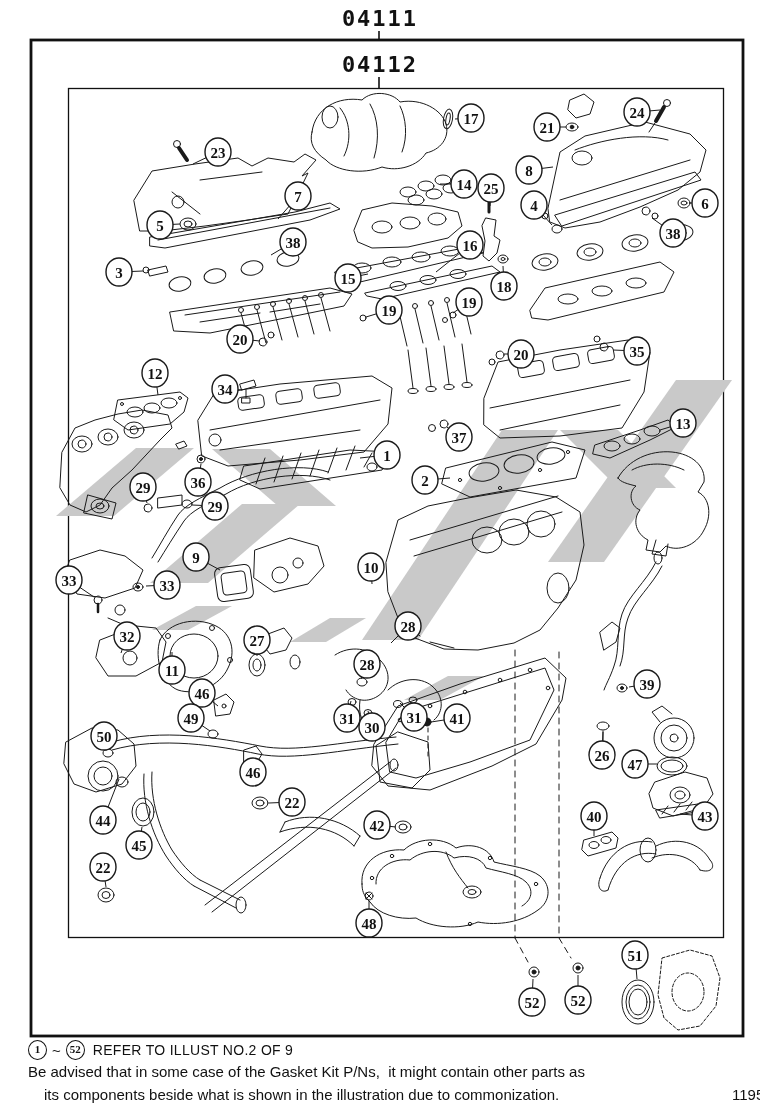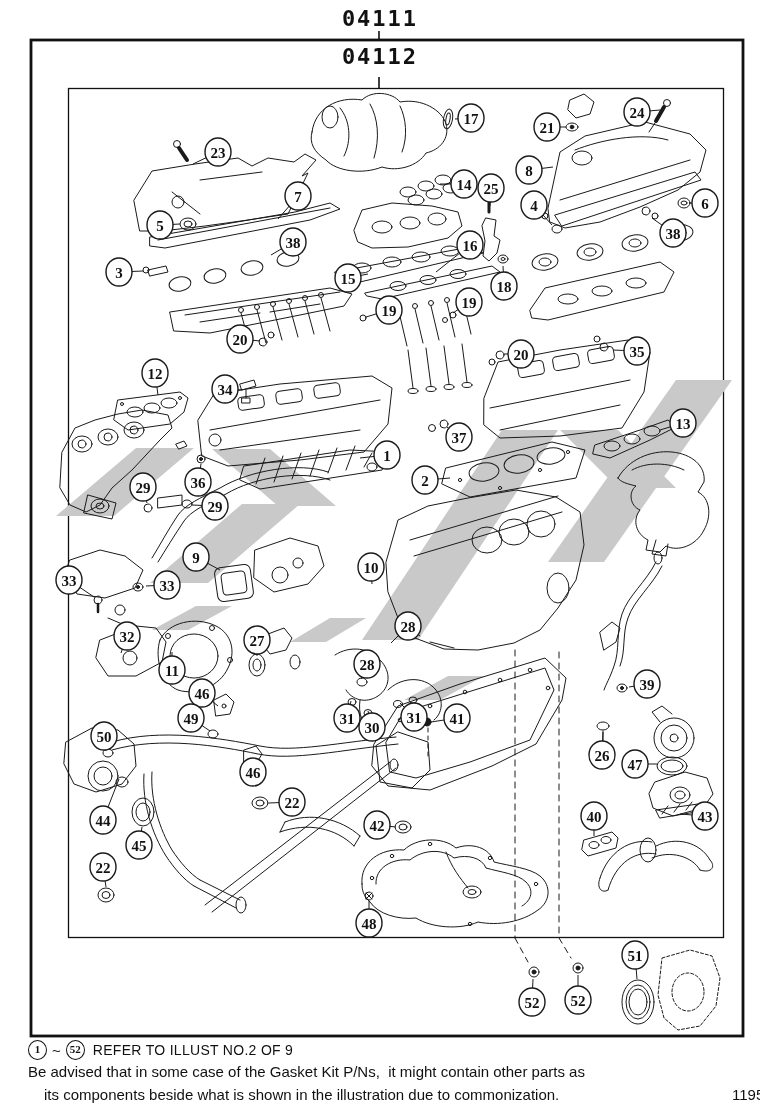--- a/index.html
+++ b/index.html
@@ -2,21 +2,21 @@
 <html><head>
 <meta charset="utf-8">
 <style>
   html,body{margin:0;padding:0;background:#fff;}
   .page{position:relative;width:760px;height:1112px;background:#fff;overflow:hidden;
         font-family:"Liberation Sans",sans-serif;color:#111;padding-left:41px;}
   .fig-title{position:absolute;left:0;width:760px;text-align:center;
         font-family:"DejaVu Sans Mono",monospace;font-weight:bold;font-size:22px;
         letter-spacing:2px;color:#111;}
   #title-outer{top:6px;}
-  #title-inner{top:44px;}
+  #title-inner{top:52px;}
   .diagram-svg{position:absolute;left:0;top:0;}
   .leader{stroke:#1a1a1a;stroke-width:1;fill:none;}
   .callout-circle{fill:#ffffff;stroke:#1a1a1a;stroke-width:1.4;}
   .callout-num{font-family:"Liberation Serif",serif;font-weight:bold;font-size:15px;
         fill:#111;text-anchor:middle;}
   .footer{position:absolute;left:28px;font-size:14px;color:#111;}
   .footer-line1{top:1040px;display:flex;align-items:center;gap:5px;}
   .mini-circ{display:inline-block;width:17px;height:18px;border:1.4px solid #111;
         border-radius:50%;text-align:center;font-family:"Liberation Serif",serif;
         font-weight:bold;font-size:11px;line-height:17px;}

